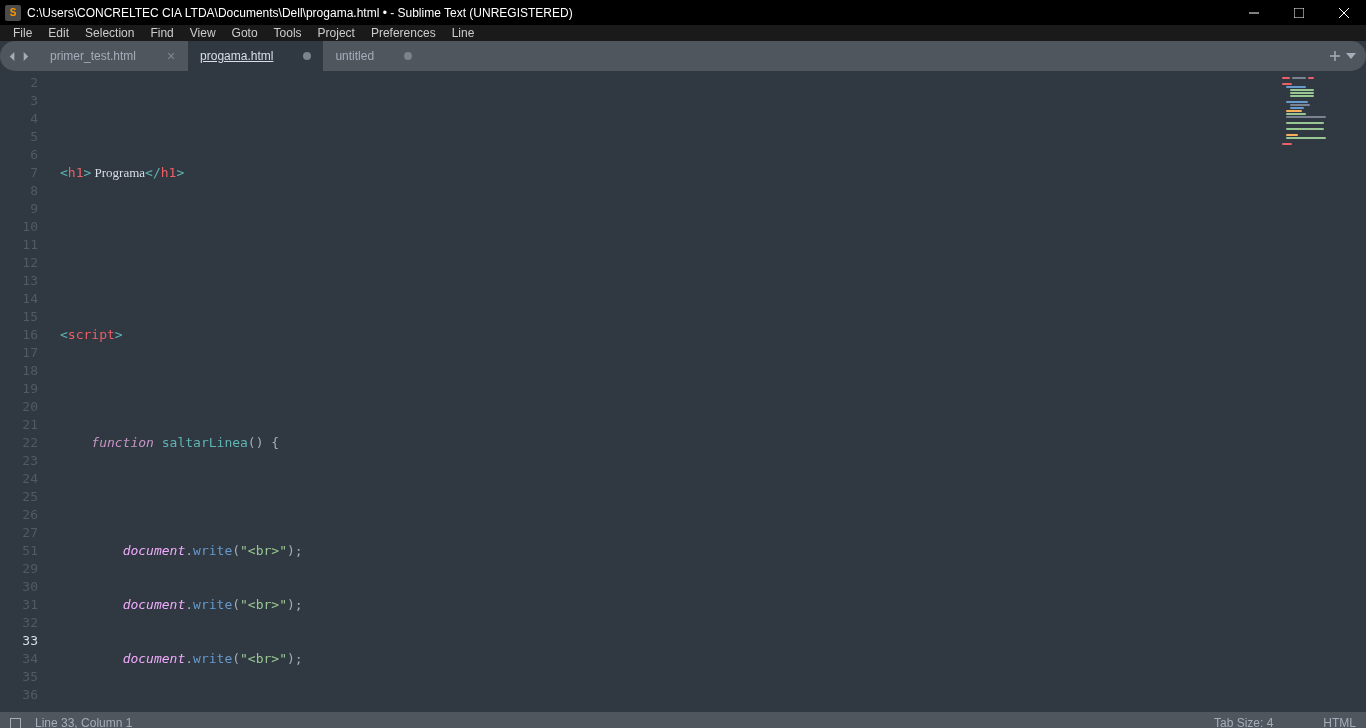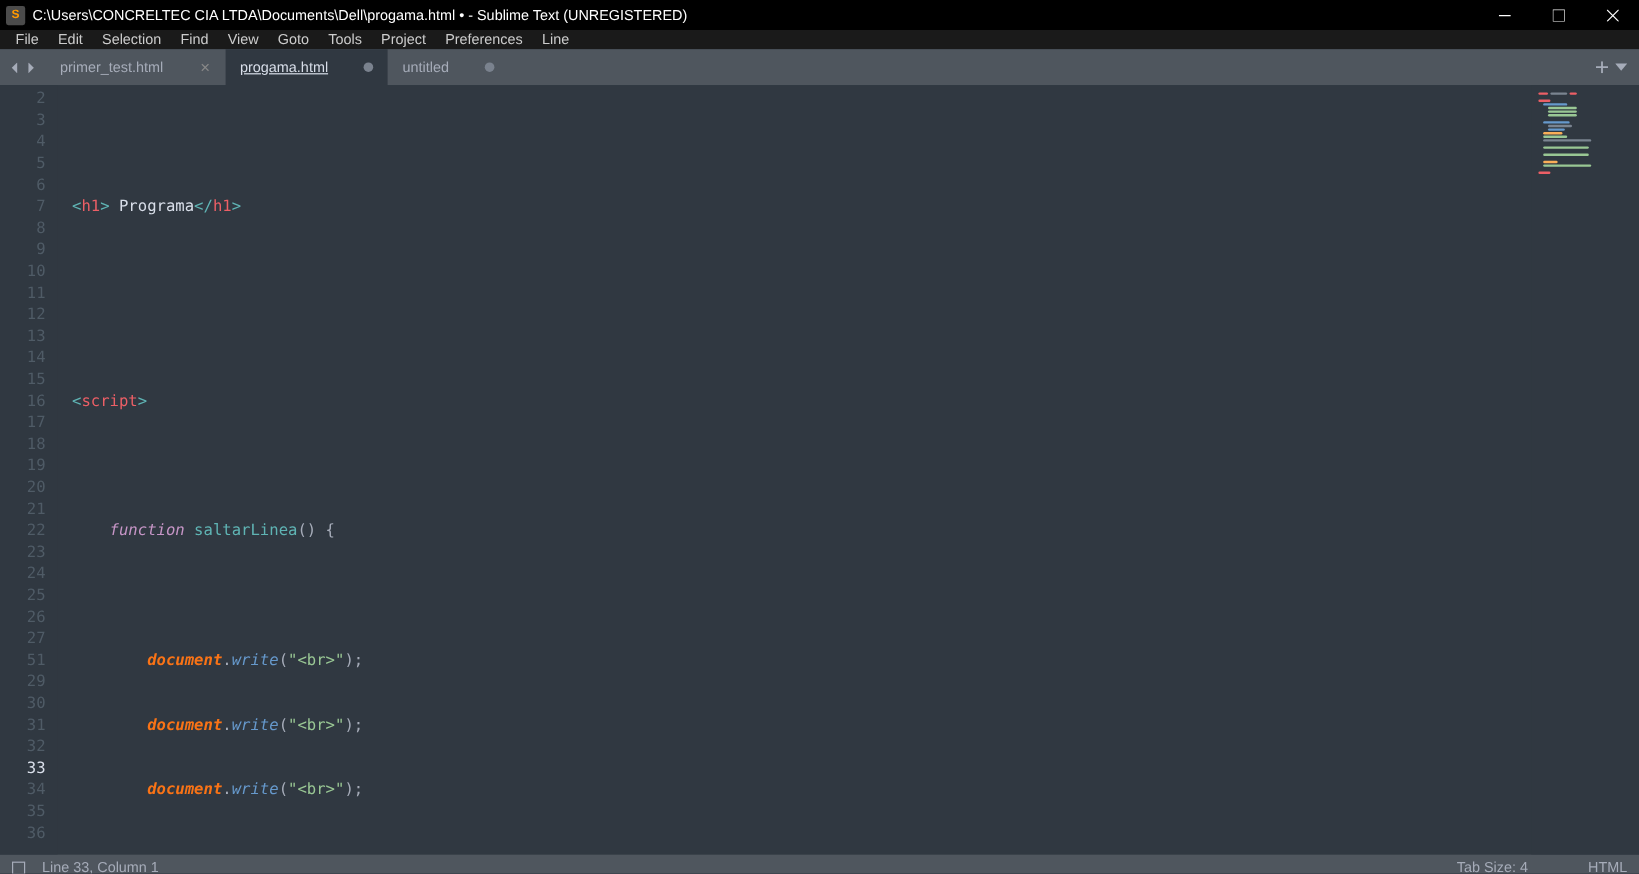--- a/index.html
+++ b/index.html
@@ -11,21 +11,21 @@
 .titlebar .title { color:#fff; font-size:12px; flex:1; }
 .winctrls { display:flex; }
 .winctrl { width:45px; height:25px; display:flex; align-items:center; justify-content:center; color:#fff; }
 .winctrl svg { width:10px; height:10px; stroke:#fff; stroke-width:1; fill:none; }
 
 
 .menubar { height:16px; background:#1a1a1a; display:flex; align-items:center; padding-left:5px; }
 .menubar .item { padding:2px 8px; color:#ccc; font-size:12px; }
 
 
-.tabbar { height:30px; background:#4f565e; display:flex; align-items:stretch; }
+.tabbar { height:30px; background:#4f565e; display:flex; align-items:stretch;border-radius:15px; }
 .tabnav { display:flex; align-items:center; padding:0 8px; gap:4px; }
 .tabnav svg { width:9px; height:9px; fill:#a6acb9; }
 .tab { display:flex; align-items:center; padding:0 12px; color:#a6acb9; font-size:12px; gap:30px; position:relative; }
 .tab.active { background:#303841; color:#d8dee9;text-decoration:underline; }
 .tab .close { width:10px; height:10px; display:flex; align-items:center; justify-content:center; color:#888; font-size:14px; }
 .tab .dot { width:8px; height:8px; border-radius:50%; background:#7a828e; }
 .tabbar .spacer { flex:1; }
 .tabright { display:flex; align-items:center; padding-right:10px; gap:6px; }
 .tabright svg { width:10px; height:10px; fill:#a6acb9; }
 
@@ -41,21 +41,21 @@
 .minimap { width:90px; background:#303841; padding:6px 4px; }
 .mmline { height:2px; margin-bottom:1px; display:flex; gap:2px; }
 .mmseg { height:2px; border-radius:1px; }
 
 
 .statusbar { height:22px; background:#4f565e; display:flex; align-items:center; padding:0 10px; color:#a6acb9; font-size:12px; gap:10px; }
 .statusbar .spacer { flex:1; }
 .statusbar .sqicon { width:11px; height:11px; border:1px solid #a6acb9; margin-right:4px; }
 
 
-.tag-angle{color:#5fb4b4;} .tag-name{color:#ec5f66;} .txt{color:#d8dee9;} .kw{color:#c695c6;font-style:italic;} .fn{color:#5fb4b4;margin-top:40px;} .call{color:#6699cc;font-style:italic;} .str{color:#99c794;} .pun{color:#a6acb9;} .obj{color:#f97316;font-style:italic;font-weight:bold;}
+.tag-angle{color:#5fb4b4;} .tag-name{color:#ec5f66;} .txt{color:#d8dee9;font-family:Liberation Serif, serif;} .kw{color:#c695c6;font-style:italic;} .fn{color:#5fb4b4;margin-top:40px;} .call{color:#6699cc;} .str{color:#99c794;} .pun{color:#a6acb9;} .obj{color:#f0abfc;font-style:italic;}
 </style>
 </head>
 <body>
 
 <div class="titlebar">
   <div class="logo">S</div>
   <div class="title">C:\Users\CONCRELTEC CIA LTDA\Documents\Dell\progama.html • - Sublime Text (UNREGISTERED)</div>
   <div class="winctrls">
     <div class="winctrl">
         <svg viewBox="0 0 10 10">

